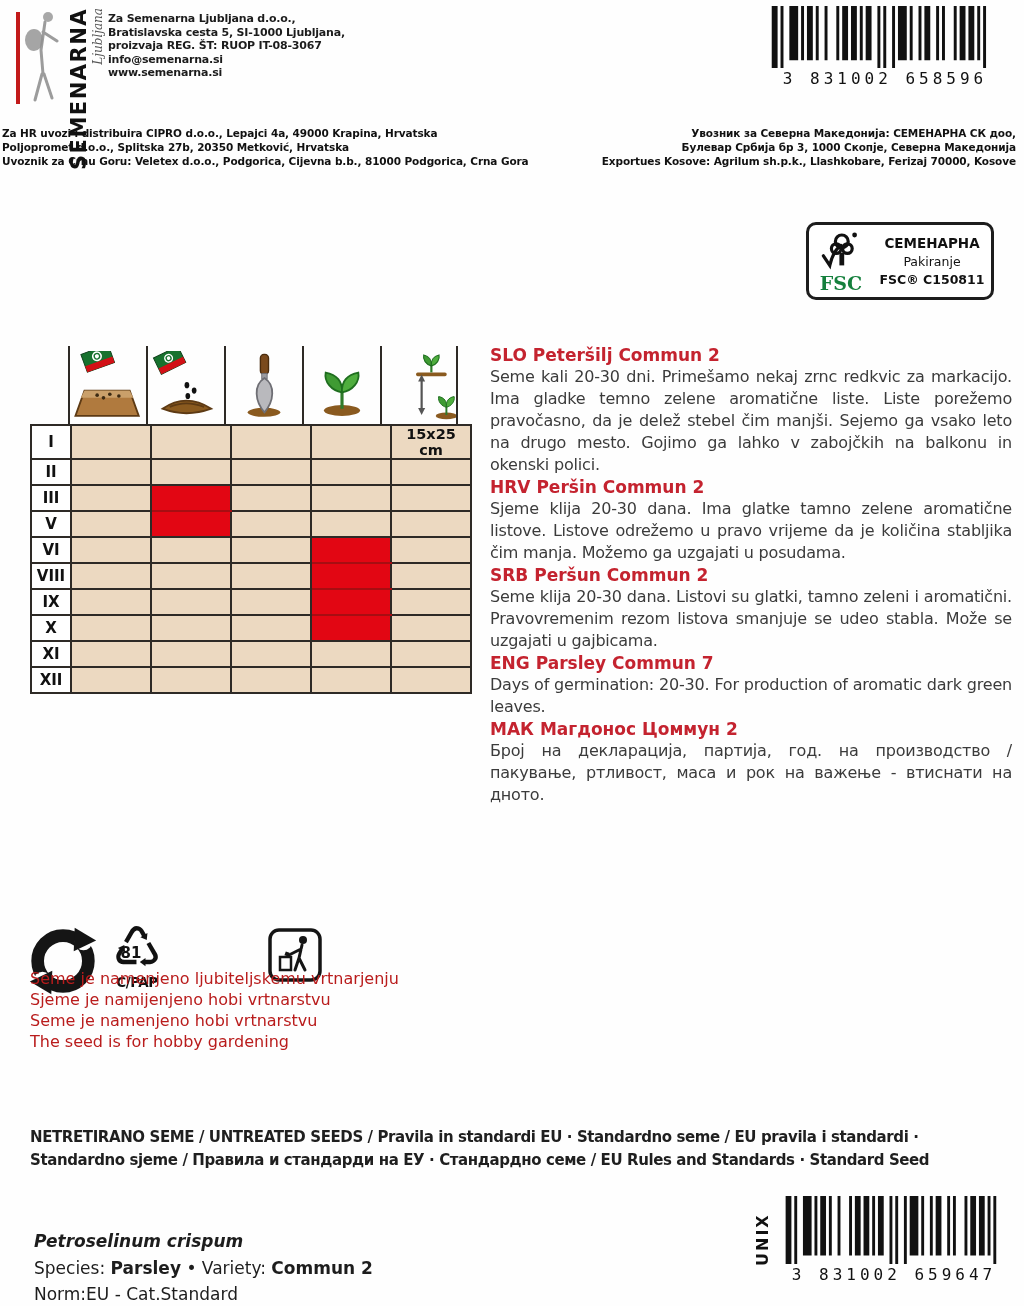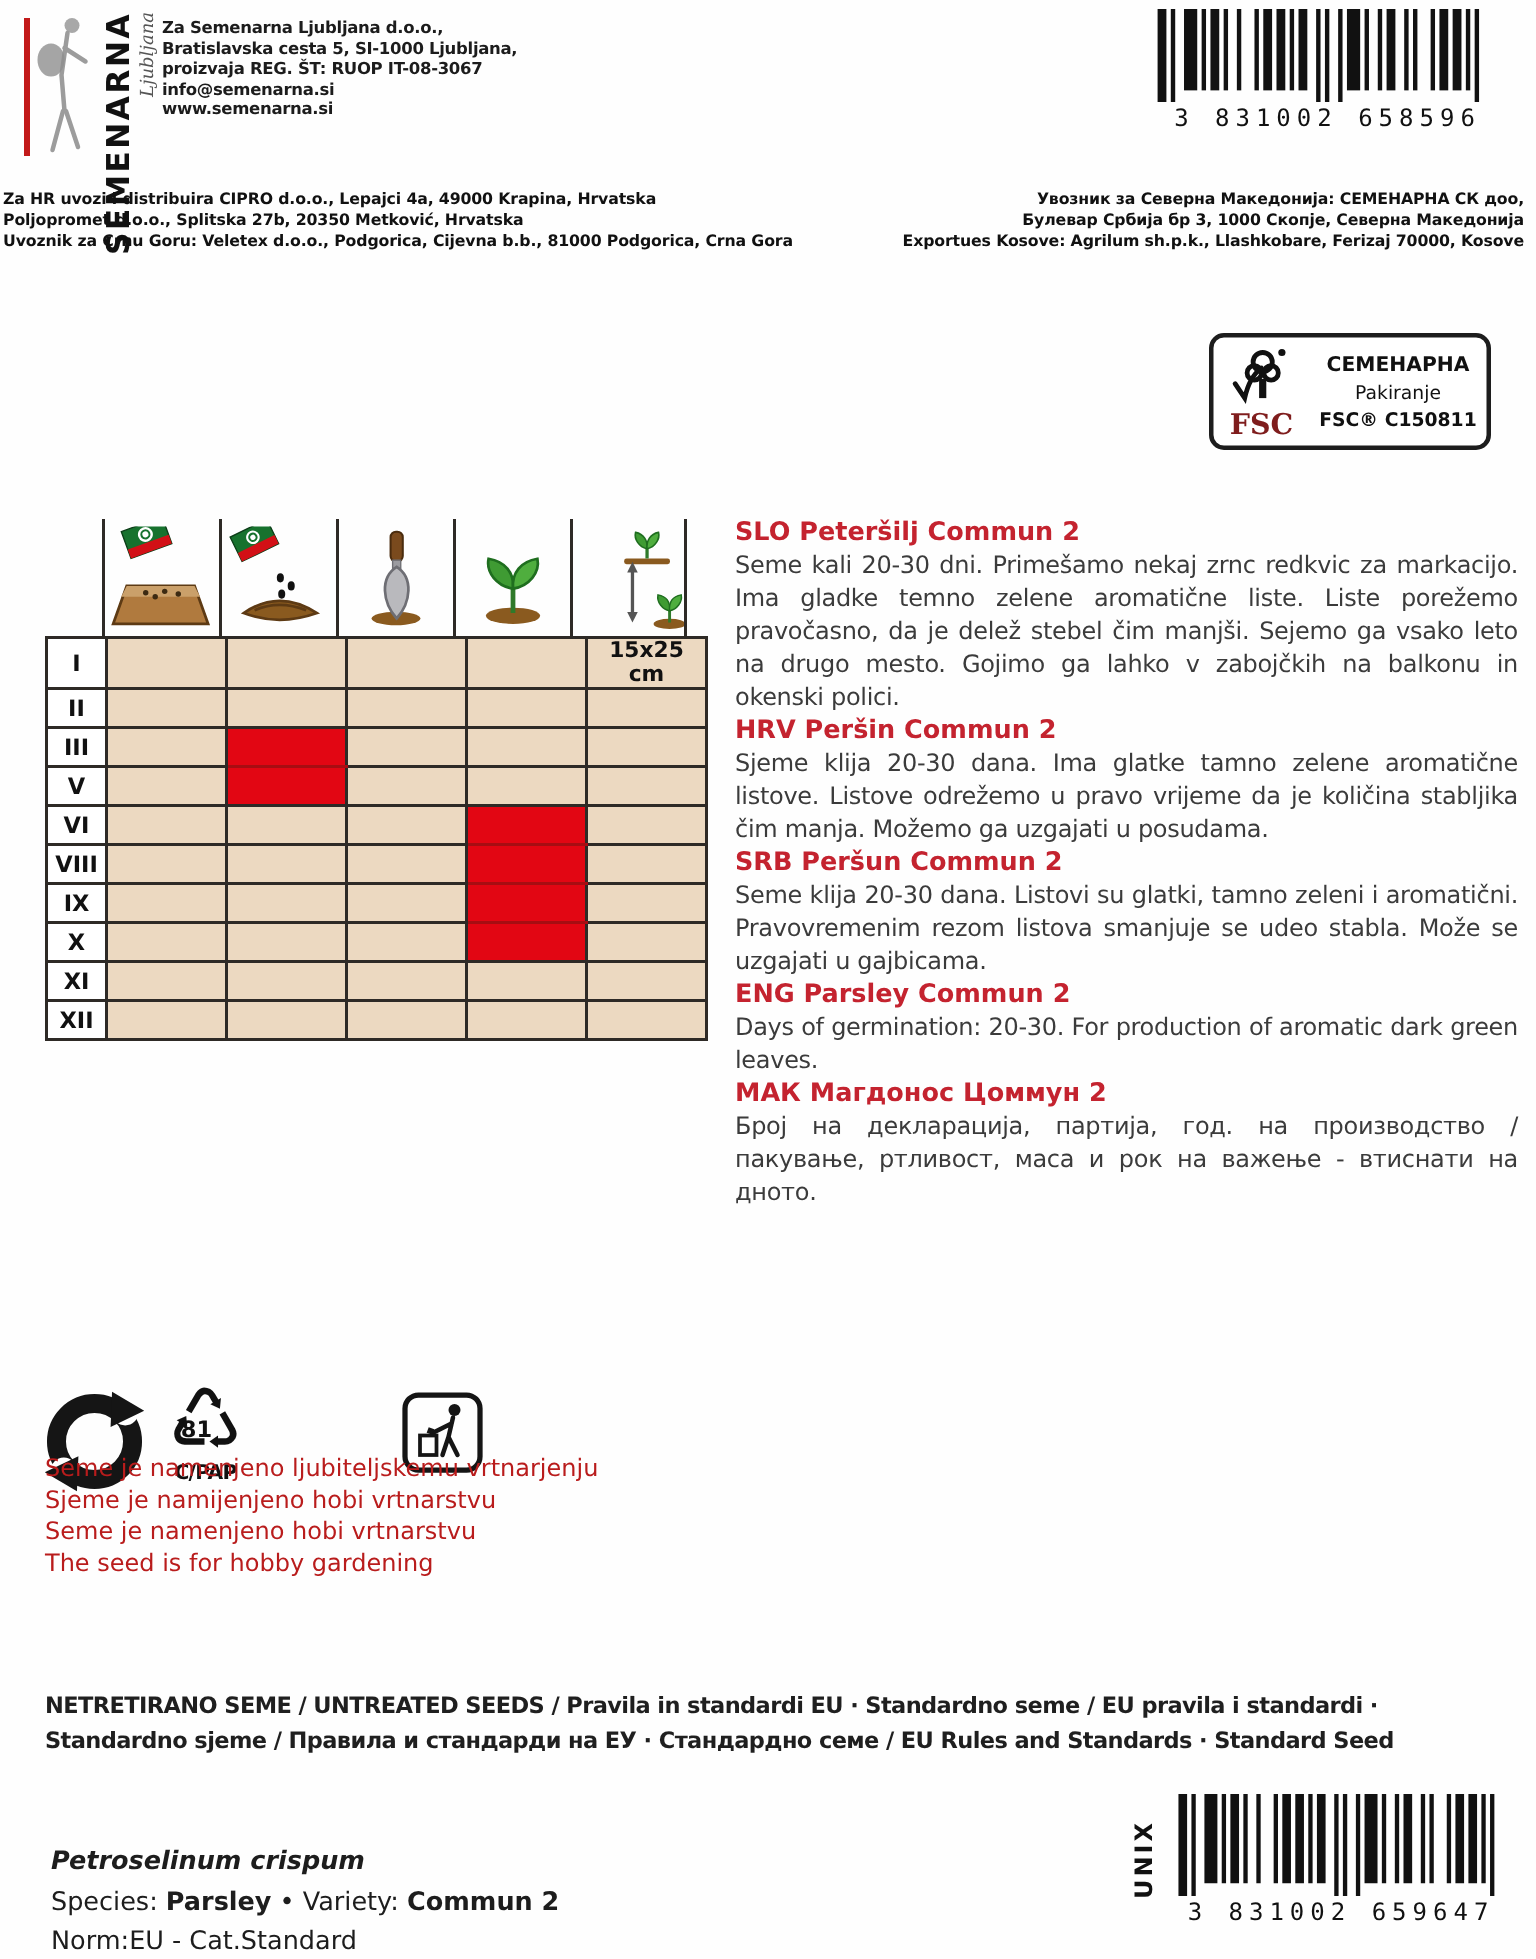--- a/index.html
+++ b/index.html
@@ -30,21 +30,21 @@
   
   .dist-left{position:absolute;left:2px;top:126px;font-size:10.5px;line-height:14px;font-weight:700;
              color:#111;letter-spacing:-0.1px;}
   .dist-right{position:absolute;right:8px;top:126px;text-align:right;font-size:10.5px;line-height:14px;
               font-weight:700;color:#111;letter-spacing:-0.1px;}
 
   
   .fsc-box{position:absolute;left:806px;top:222px;width:188px;height:78px;border:3px solid #1d1d1d;
            border-radius:10px;display:flex;align-items:center;background:#fff;box-sizing:border-box;}
   .fsc-left{width:64px;text-align:center;}
-  .fsc-word{font-family:"DejaVu Serif",serif;font-weight:700;font-size:19px;color:#7f1d1d;line-height:1;margin-top:-2px;}
+  .fsc-word{font-family:"DejaVu Serif",serif;font-weight:700;font-size:19px;color:#15803d;line-height:1;margin-top:-2px;}
   .fsc-right{flex:1;text-align:center;color:#111;}
   .fsc-mix{font-weight:700;font-size:13.5px;}
   .fsc-pak{font-size:12.5px;margin:3px 0;}
   .fsc-lic{font-weight:700;font-size:12.5px;}
 
   
   .cal{position:absolute;left:30px;top:346px;width:430px;}
   .cal-icons{display:flex;margin-left:38px;height:78px;}
   .hcell{width:78px;box-sizing:border-box;border-left:2px solid var(--grid,#2e2a26);
          display:flex;align-items:flex-end;justify-content:center;padding-bottom:1px;}
@@ -328,21 +328,21 @@
       </table>
   </div>
 
   <div class="descs">
     <h3>SLO Peteršilj Commun 2</h3>
     <p>Seme kali 20-30 dni. Primešamo nekaj zrnc redkvic za markacijo. Ima gladke temno zelene aromatične liste. Liste porežemo pravočasno, da je delež stebel čim manjši. Sejemo ga vsako leto na drugo mesto. Gojimo ga lahko v zabojčkih na balkonu in okenski polici.</p>
     <h3>HRV Peršin Commun 2</h3>
     <p>Sjeme klija 20-30 dana. Ima glatke tamno zelene aromatične listove. Listove odrežemo u pravo vrijeme da je količina stabljika čim manja. Možemo ga uzgajati u posudama.</p>
     <h3>SRB Peršun Commun 2</h3>
     <p>Seme klija 20-30 dana. Listovi su glatki, tamno zeleni i aromatični. Pravovremenim rezom listova smanjuje se udeo stabla. Može se uzgajati u gajbicama.</p>
-    <h3>ENG Parsley Commun 2</h3>
+    <h3>ENG Parsley Commun 7</h3>
     <p>Days of germination: 20-30. For production of aromatic dark green leaves.</p>
     <h3>МАК Магдонос Цоммун 2</h3>
     <p>Број на декларација, партија, год. на производство / пакување, ртливост, маса и рок на важење - втиснати на дното.</p>
   </div>
 
   <svg class="green-dot" width="78" height="78" viewBox="0 0 80 80">
     <circle cx="40" cy="40" r="26" fill="none" stroke="#151515" stroke-width="13"></circle>
     <circle cx="61" cy="20" r="9" fill="#fff"></circle>
     <circle cx="19" cy="60" r="9" fill="#fff"></circle>
     <polygon points="52,6 74,19 51,30" fill="#151515"></polygon>

